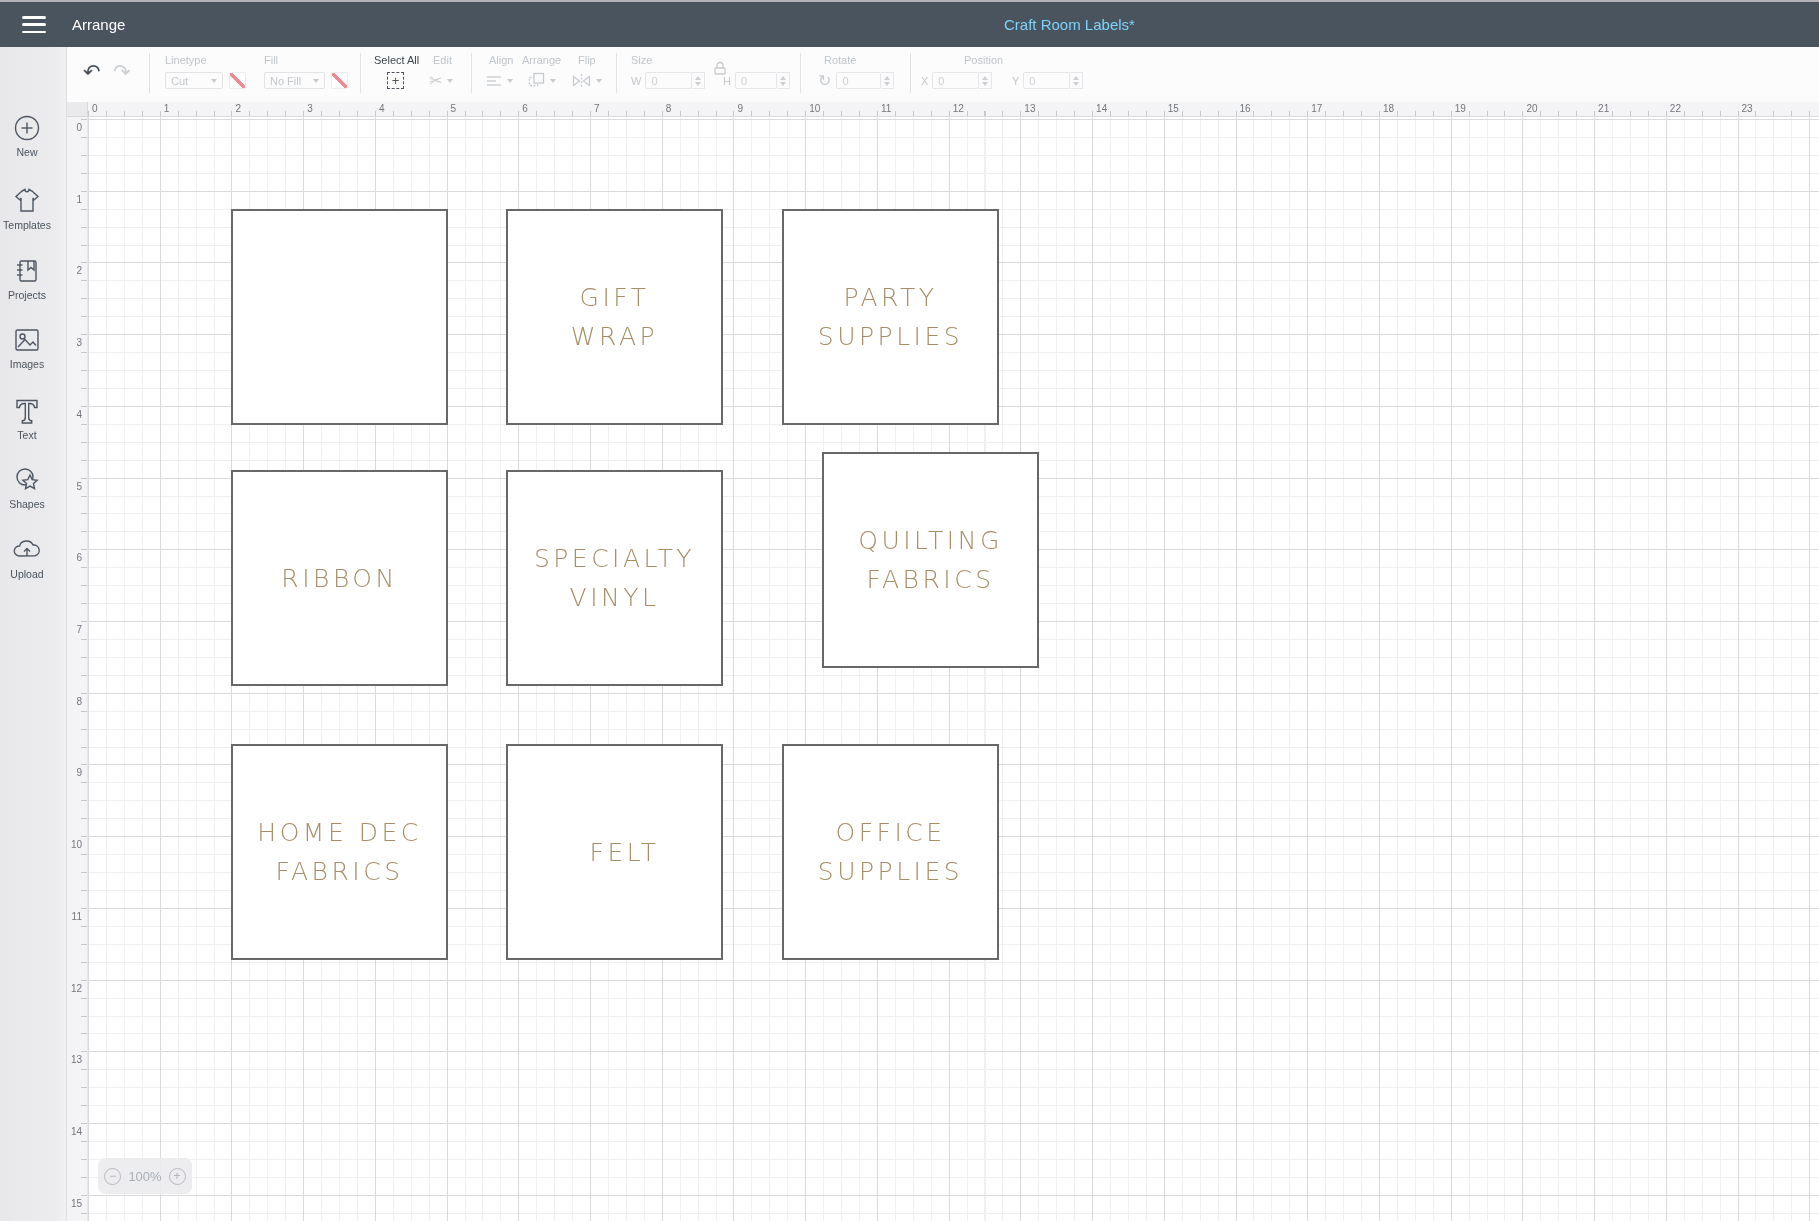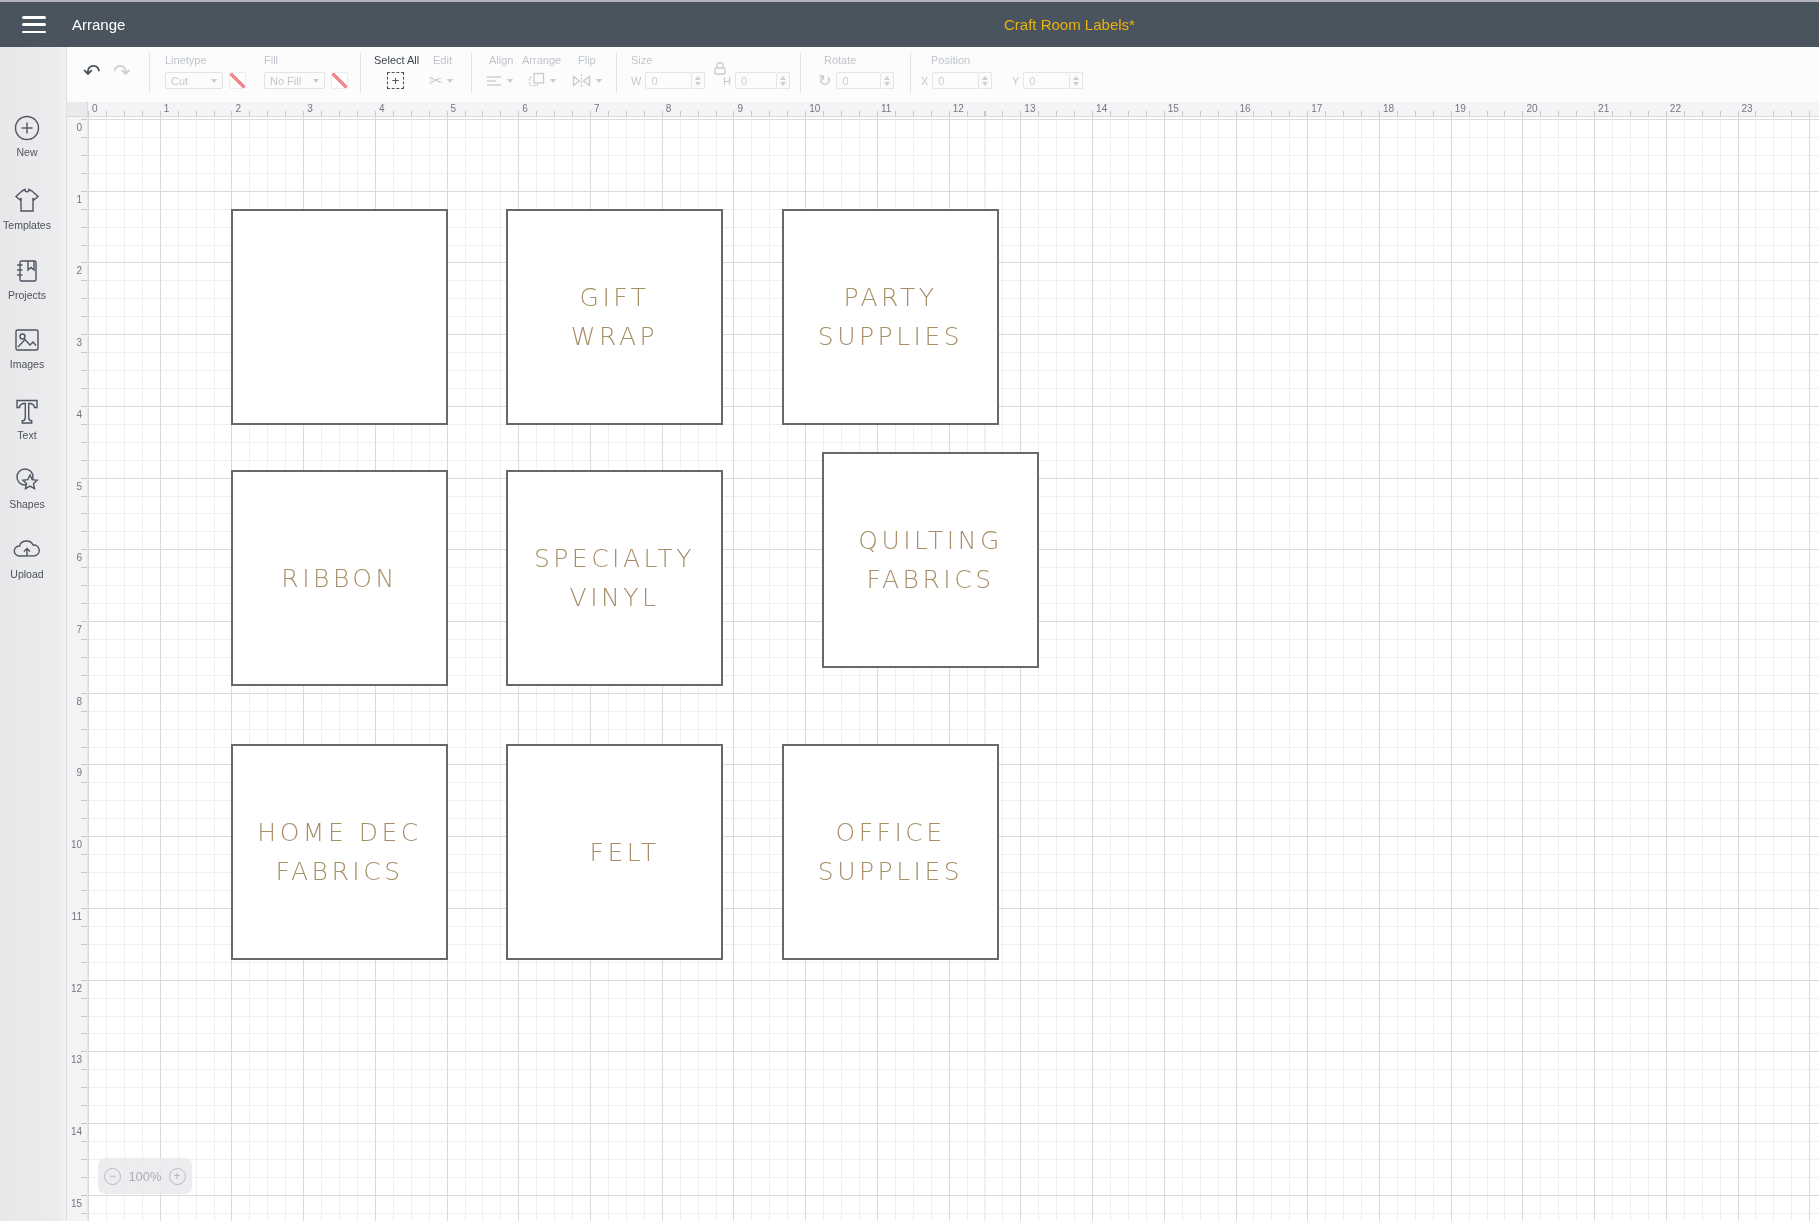--- a/index.html
+++ b/index.html
@@ -9,21 +9,21 @@
 
   
   .topstrip{position:absolute;left:0;top:0;width:100%;height:2px;background:#b3b2ba;}
   .header{position:absolute;left:0;top:2px;width:100%;height:45px;background:var(--header-bg,#4a545e);}
   .hamburger{position:absolute;left:22px;top:14px;width:24px;height:17px;display:flex;
              flex-direction:column;justify-content:space-between;cursor:pointer;}
   .hamburger span{display:block;height:2.5px;background:#fff;border-radius:2px;}
   .canvas-label{position:absolute;left:72px;top:0;height:45px;line-height:45px;
                 color:#fff;font-size:15px;}
   .doc-title{position:absolute;left:1004px;top:0;height:45px;line-height:45px;
-             color:#eab308;font-size:15px;}
+             color:#7dd3fc;font-size:15px;}
 
   
   .toolbar{position:absolute;left:67px;top:47px;right:0;height:55px;background:#fcfcfd;
            border-bottom:1px solid #e4e4e6;}
   .toolbar .tdiv{position:absolute;top:6px;height:40px;width:1px;background:#e3e3e6;}
   .tlabel{position:absolute;top:7px;font-size:11px;color:#bfc5ca;white-space:nowrap;}
   .tlabel.dark{color:#3d464e;}
   .trow{position:absolute;top:25px;height:17px;display:flex;align-items:center;border-radius:6px;}
   .histbtn{position:absolute;top:12px;font-size:21px;line-height:26px;cursor:pointer;}
   .undo{color:#474f57;}
@@ -214,21 +214,21 @@
       <span class="glyph-icon" style="margin-right:5px">↻</span>
       <div class="num-input" style="width:45px">0</div>
       <div class="stepper">
           <i class="up"></i>
           <i class="dn"></i>
         </div>
     </div>
 
     <div class="tdiv" style="left:843px"></div>
 
-    <span class="tlabel" style="left:864px">Position</span>
+    <span class="tlabel" style="left:897px">Position</span>
     <div class="trow" style="left:854px">
       <span class="axis">X</span>
       <div class="num-input">0</div>
       <div class="stepper">
           <i class="up"></i>
           <i class="dn"></i>
         </div>
     </div>
     <div class="trow" style="left:945px">
       <span class="axis">Y</span>

